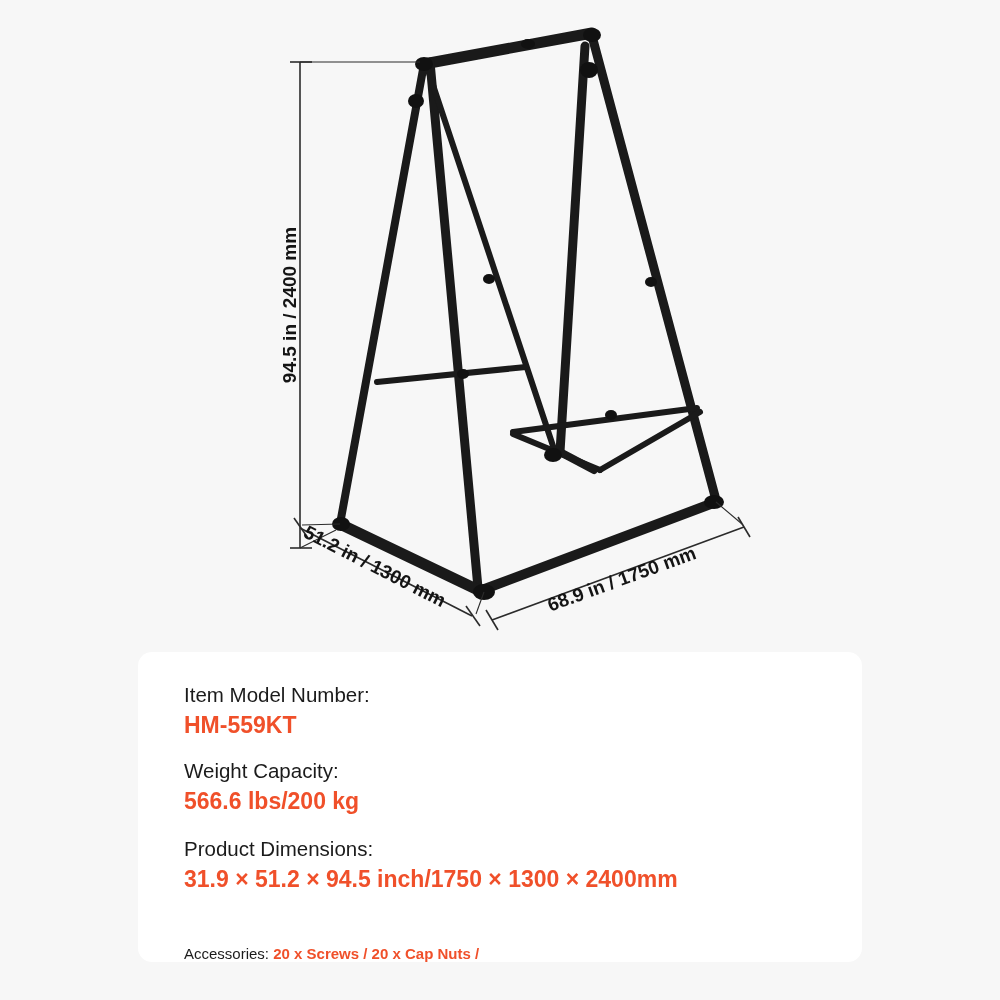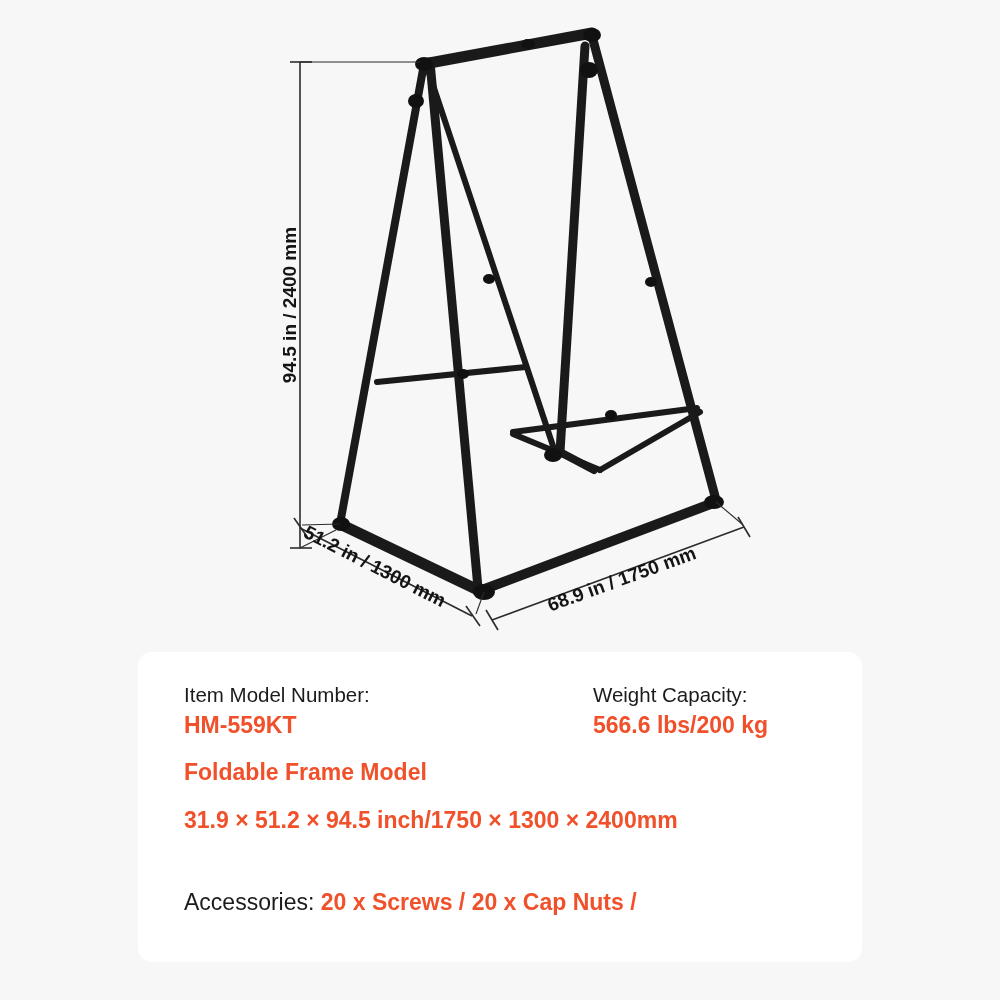--- a/index.html
+++ b/index.html
@@ -49,21 +49,21 @@
     width: 724px;
     height: 310px;
     background: #ffffff;
     border-radius: 14px;
     box-sizing: border-box;
     padding: 28px 46px 20px 46px;
   }
 
   .spec-columns {
     display: flex;
-    flex-direction: row;
+    flex-direction: column;
     gap: 0px;
   }
   .spec-col-left { width: 440px; }
   .spec-col-right { width: 240px; }
 
   .spec-block {
     margin-bottom: 14px;
   }
   .spec-label {
     font-size: 20.5px;
@@ -75,21 +75,21 @@
     font-size: 23px;
     color: #f0502a;
     font-weight: 700;
     line-height: 1.42;
   }
 
   .spec-wide {
     margin-top: 2px;
   }
   .spec-inline {
-    font-size: 23px;
+    font-size: 15px;
     line-height: 1.5;
     margin-top: 48px;
   }
   .spec-inline .lbl {
     color: #1b1b1b;
     font-weight: 400;
   }
   .spec-inline .val {
     color: #f0502a;
     font-weight: 700;
@@ -181,36 +181,36 @@
   <div id="spec-card">
 
     <div class="spec-columns">
 
       <div class="spec-col-left">
         <div class="spec-block">
           <div class="spec-label">Item Model Number:</div>
           <div class="spec-value">HM-559KT</div>
         </div>
         <div class="spec-block">
-          <div class="spec-value">Foldable Frame Model</div>
         </div>
       </div>
 
       <div class="spec-col-right">
         <div class="spec-block">
           <div class="spec-label">Weight Capacity:</div>
           <div class="spec-value">566.6 lbs/200 kg</div>
         </div>
         <div class="spec-block">
         </div>
       </div>
 
     </div>
 
     <div class="spec-wide">
+      <div class="spec-label">Product Dimensions:</div>
       <div class="spec-value">31.9 × 51.2 × 94.5 inch/1750 × 1300 × 2400mm</div>
     </div>
 
     <div class="spec-wide">
       <div class="spec-inline">
         <span class="lbl">Accessories:</span>
         <span class="val">20 x Screws / 20 x Cap Nuts /</span>
       </div>
     </div>
 

